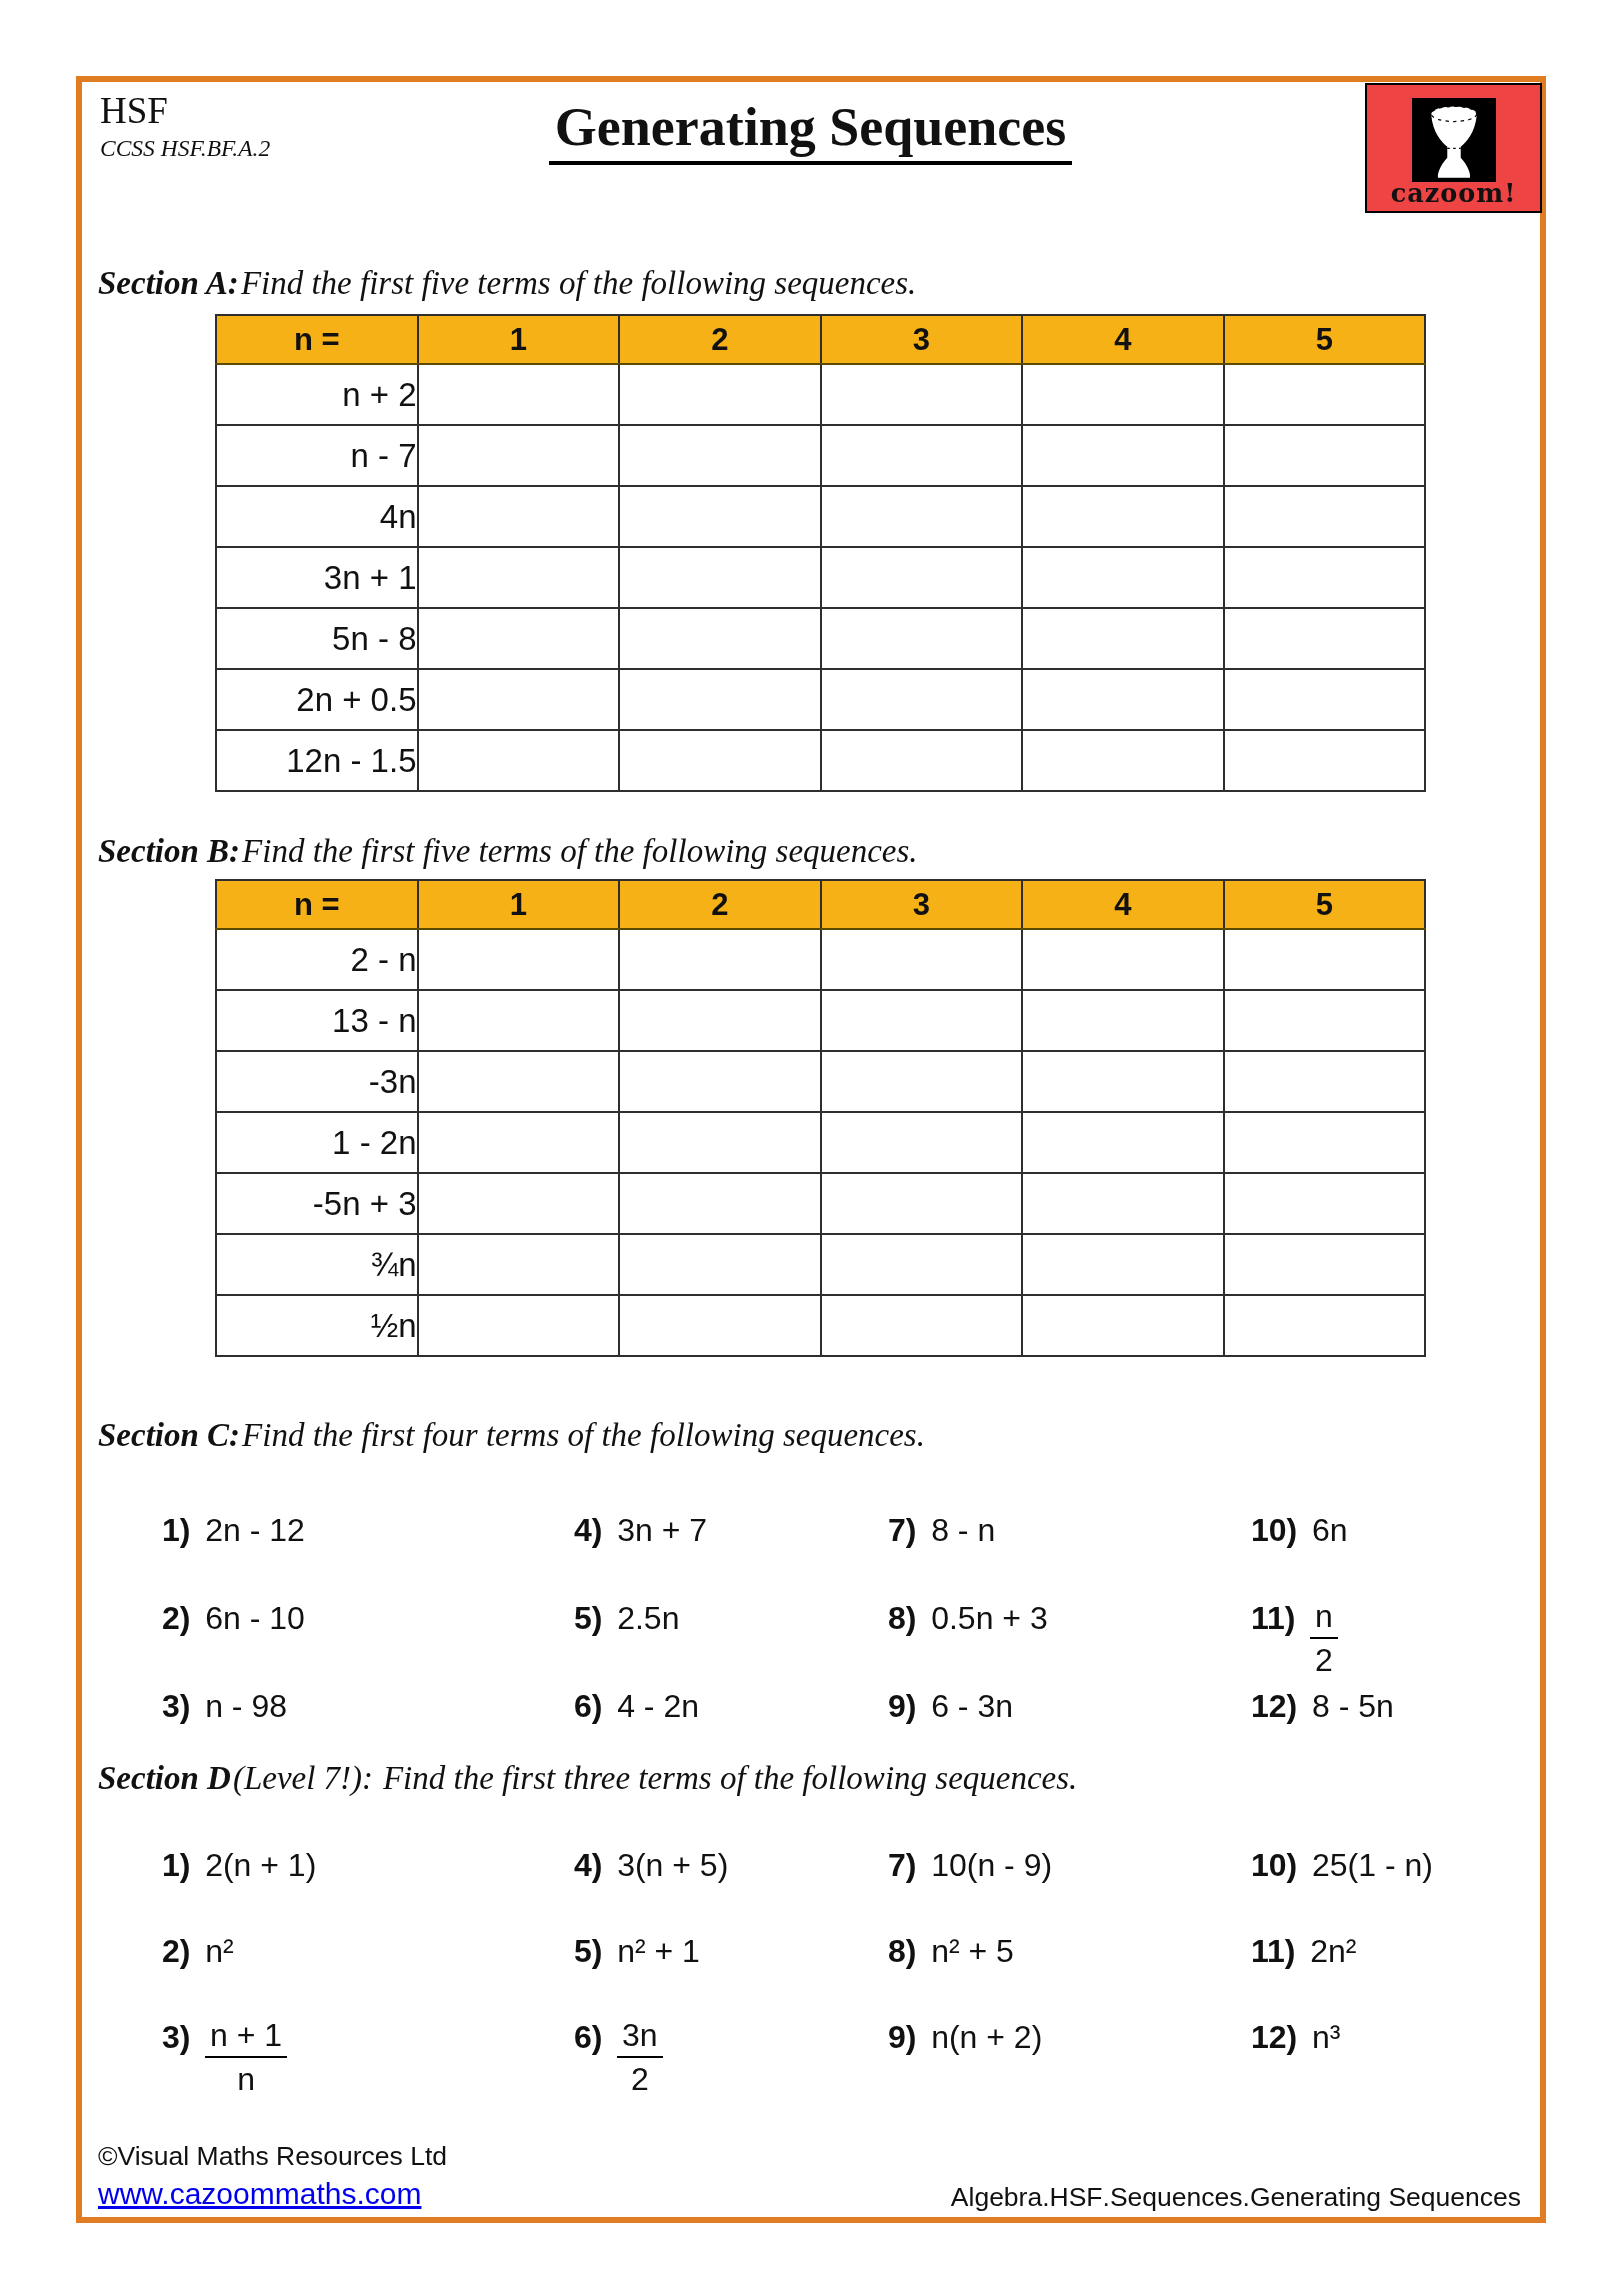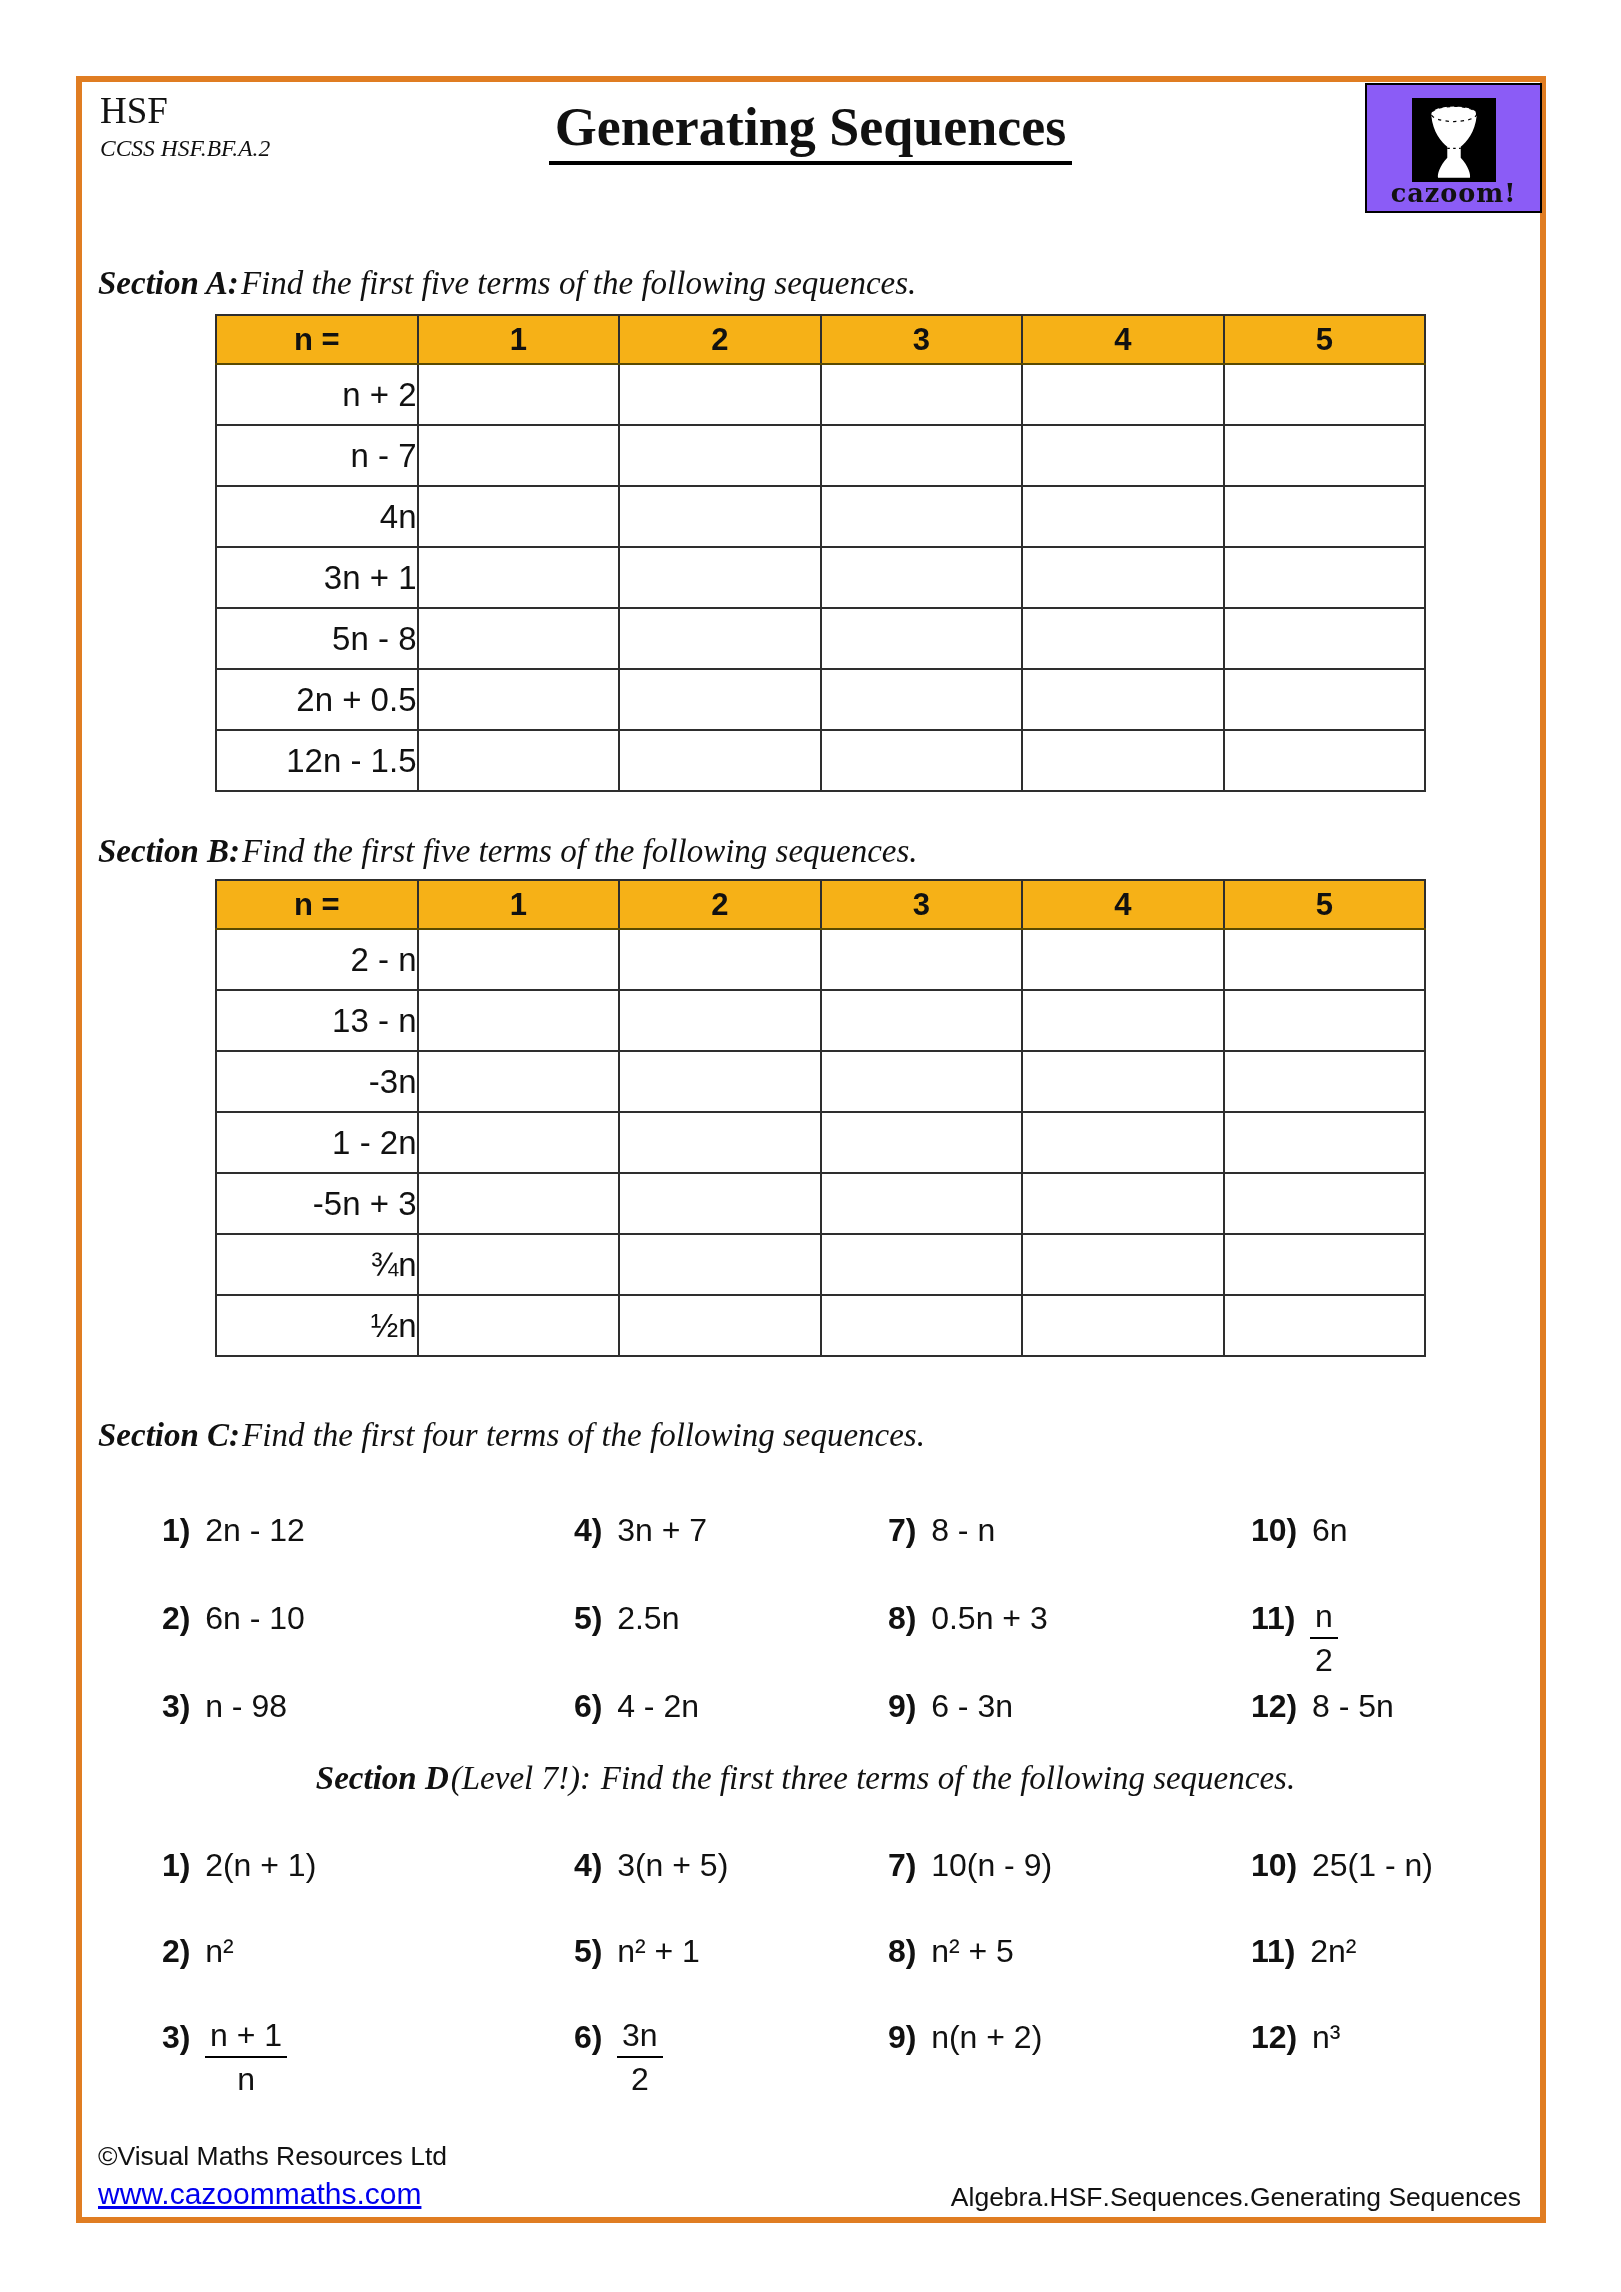--- a/index.html
+++ b/index.html
@@ -14,32 +14,32 @@
   body{width:1621px;height:2293px;position:relative;font-family:"Liberation Sans",sans-serif;color:var(--ink);}
   .page{position:absolute;inset:0;}
   .page-border{position:absolute;left:76px;top:76px;width:1470px;height:2147px;border:6.9px solid var(--page-border);}
 
   
   .code-block{position:absolute;left:100px;top:92px;}
   .code{font-family:"Liberation Serif",serif;font-size:37px;line-height:1.05;}
   .ccss{font-family:"Liberation Serif",serif;font-style:italic;font-size:23.5px;margin-top:3.9px;}
   .title-wrap{position:absolute;left:0;right:0;top:96px;text-align:center;}
   .title{display:inline-block;font-family:"Liberation Serif",serif;font-weight:700;font-size:54px;border-bottom:4.9px solid #000;padding:0 5.9px 2.9px 5.9px;}
-  .logo-box{position:absolute;left:1365px;top:83px;width:177px;height:130px;background:#8b5cf6;border:2.9px solid #000;text-align:center;padding-top:12.7px;}
+  .logo-box{position:absolute;left:1365px;top:83px;width:177px;height:130px;background:#ef4444;border:2.9px solid #000;text-align:center;padding-top:12.7px;}
   .logo-square{width:84px;height:84px;margin:0 auto;display:block;}
   .logo-text{font-family:"DejaVu Serif",serif;font-weight:700;font-size:25.5px;letter-spacing:1px;margin-top:-3.9px;}
 
   
   .section-heading{position:absolute;left:98px;right:108px;font-family:"Liberation Serif",serif;font-style:italic;font-size:33px;white-space:nowrap;}
   .sec-label{font-weight:700;margin-right:2px;}
   .sec-note{margin-right:9.8px;}
   #head-a{top:265px;}
   #head-b{top:833px;}
   #head-c{top:1417px;}
-  #head-d{top:1760px;text-align:center;}
+  #head-d{top:1760px;}
 
   
   table.seq{position:absolute;left:215px;width:1211px;border-collapse:collapse;table-layout:fixed;border:2.9px solid var(--line);}
   #table-a{top:314px;}
   #table-b{top:879px;}
   table.seq th{background:var(--gold);height:49px;font-size:31px;font-weight:700;border:2px solid var(--line);border-bottom:2.9px solid #5a4a00;text-align:center;}
   table.seq td{height:61px;border:2px solid var(--line);background:#fff;}
   table.seq td.rule{font-size:33px;text-align:right;}
 
   

